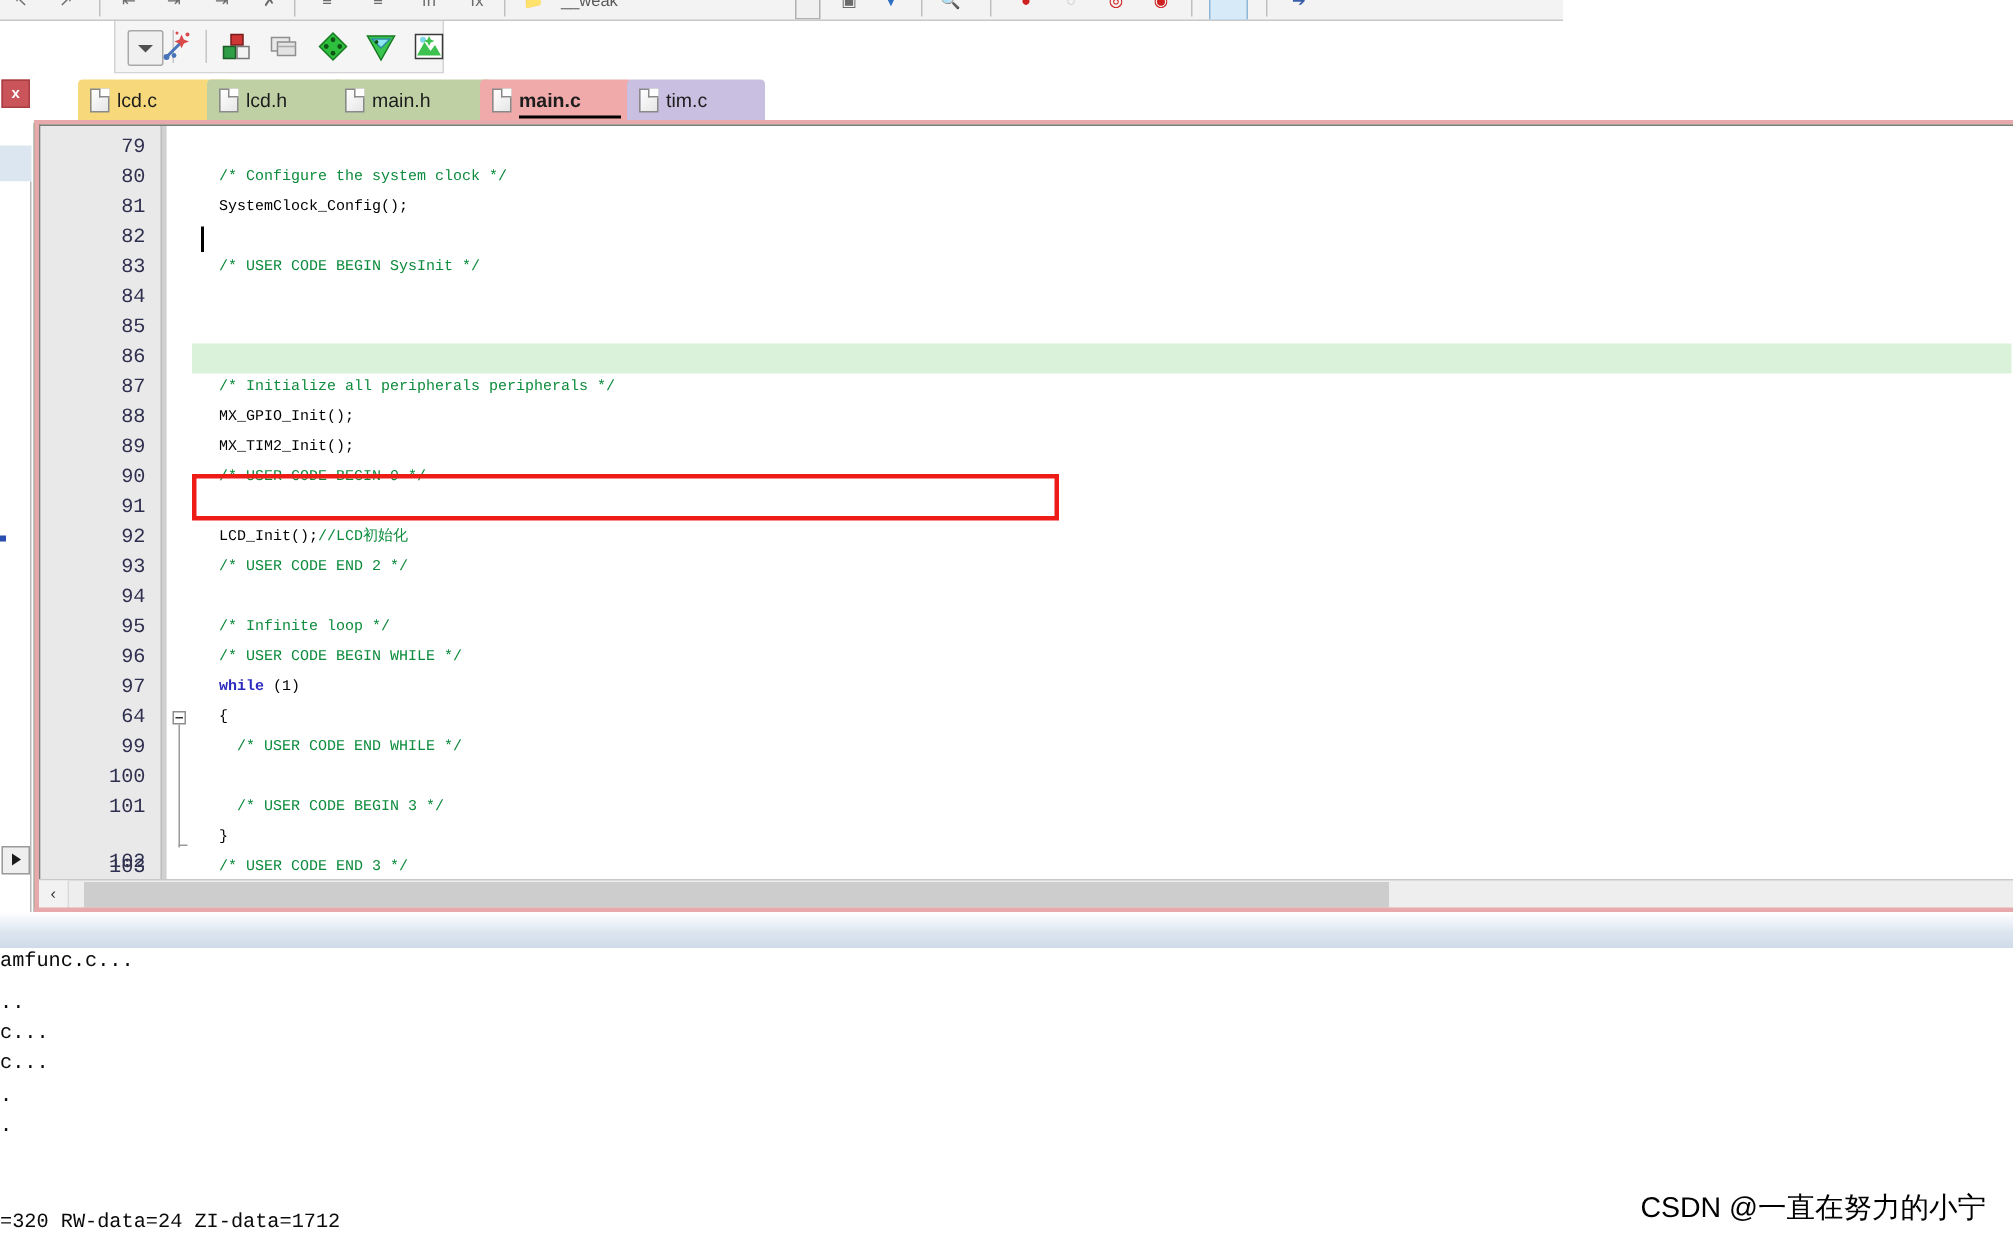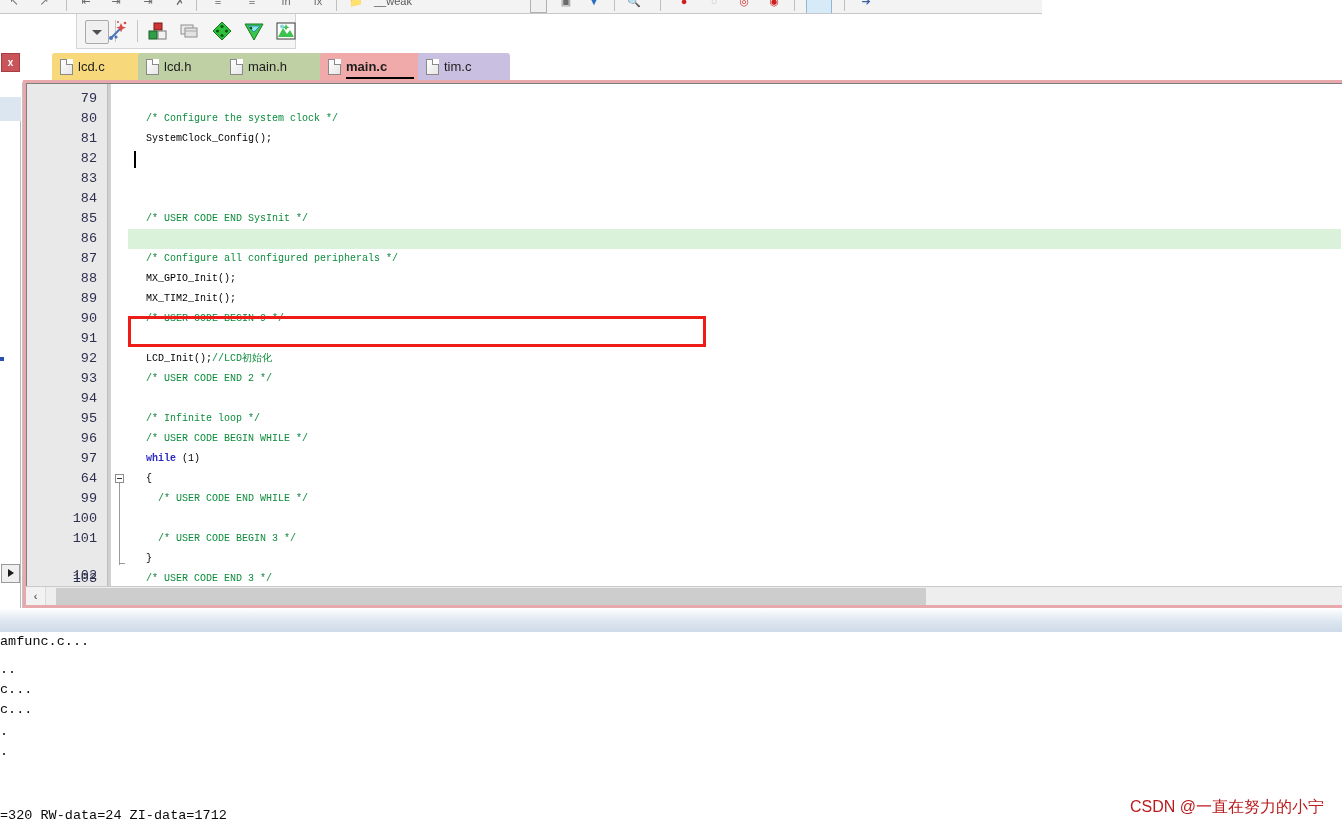--- a/index.html
+++ b/index.html
@@ -401,22 +401,22 @@
     font-family: "Liberation Mono", monospace;
     font-size: 13.5px;
     color: #0a0a0a;
     white-space: pre;
   }
 
   
   .watermark {
     position: absolute;
     right: 18px; bottom: 10px;
-    font-size: 16px;
-    color: #b91c1c;
+    font-size: 19px;
+    color: #000000;
     font-family: "Liberation Sans", sans-serif;
     white-space: nowrap;
   }
 </style>
 </head>
 <body>
 
 <div id="screen">
 
   <div class="toolbar-strip">
@@ -568,24 +568,24 @@
           <div class="fold-line" style="top: 399px; left: 8px; height: 82px;"></div>
           <div class="fold-tick" style="top: 479px; left: 8px;"></div>
         </div>
       <div class="code-area" id="codearea">
           <div class="line" style="top: 5px; left: 6px;"></div>
           <div class="line" style="top: 25px; left: 6px;"><span class="cmt">  /* Configure the system clock */</span></div>
           <div class="line" style="top: 45px; left: 6px;"><span class="plain">  SystemClock_Config();</span></div>
           <div class="hl-row" style="top: 145px; left: 0px; width: 1213px;"></div>
           <div class="line" style="top: 65px; left: 6px;"></div>
           <div class="caret" style="top: 67px; left: 6px;"></div>
+          <div class="line" style="top: 85px; left: 6px;"><span class="cmt">  /* USER CODE BEGIN SysInit */</span></div>
           <div class="line" style="top: 105px; left: 6px;"></div>
-          <div class="line" style="top: 125px; left: 6px;"><span class="cmt">  /* USER CODE END SysInit */</span></div>
           <div class="line" style="top: 145px; left: 6px;"></div>
-          <div class="line" style="top: 165px; left: 6px;"><span class="cmt">  /* Configure all configured peripherals */</span></div>
+          <div class="line" style="top: 165px; left: 6px;"><span class="cmt">  /* Initialize all peripherals peripherals */</span></div>
           <div class="line" style="top: 185px; left: 6px;"><span class="plain">  MX_GPIO_Init();</span></div>
           <div class="line" style="top: 205px; left: 6px;"><span class="plain">  MX_TIM2_Init();</span></div>
           <div class="line" style="top: 225px; left: 6px;"><span class="cmt">  /* USER CODE BEGIN 9 */</span></div>
           <div class="line" style="top: 265px; left: 6px;"><span class="plain">  LCD_Init();</span><span class="cmt">//LCD初始化</span></div>
           <div class="line" style="top: 285px; left: 6px;"><span class="cmt">  /* USER CODE END 2 */</span></div>
           <div class="line" style="top: 305px; left: 6px;"></div>
           <div class="line" style="top: 325px; left: 6px;"><span class="cmt">  /* Infinite loop */</span></div>
           <div class="line" style="top: 345px; left: 6px;"><span class="cmt">  /* USER CODE BEGIN WHILE */</span></div>
           <div class="line" style="top: 365px; left: 6px;"><span class="kw">  while</span><span class="plain"> (1)</span></div>
           <div class="line" style="top: 385px; left: 6px;"><span class="plain">  {</span></div>

